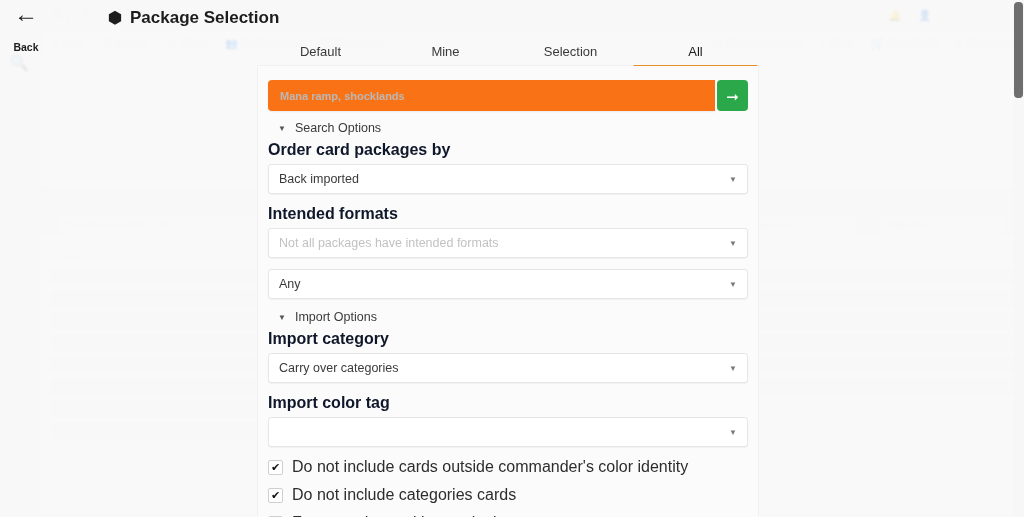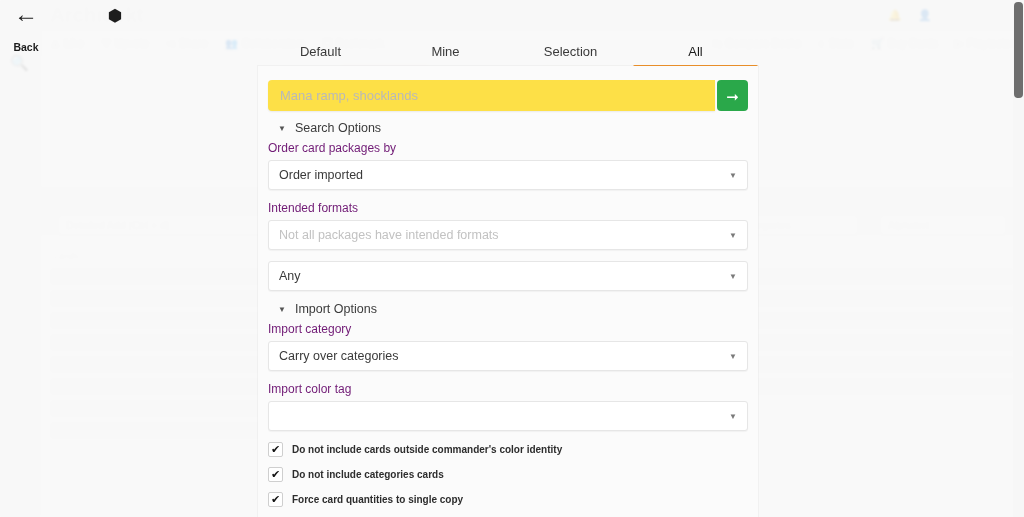--- a/index.html
+++ b/index.html
@@ -82,50 +82,51 @@
   }
 
   
   #modal{
     position:absolute;left:258px;top:66px;width:500px;bottom:0;
     background:#fbfbfb;box-shadow:0 0 0 1px rgba(0,0,0,.03);
     padding:14px 10px 0 10px;box-sizing:border-box;overflow:hidden;
   }
   #searchrow{display:flex;height:31px;margin-bottom:10px;}
   #search-input{
-    flex:1;border:none;outline:none;background:#fde047;border-radius:4px 0 0 4px;
-    padding:0 12px;font-size:13px;color:#333;font-family:"Liberation Sans",sans-serif;
+    flex:1;border:none;outline:none;background:#f97316;border-radius:4px 0 0 4px;
+    padding:0 12px;font-size:11px;color:#333;font-family:"Liberation Sans",sans-serif;
     box-shadow:0 1px 2px rgba(0,0,0,.07);
+    font-weight:bold;
   }
   #search-input::placeholder{color:#b9b9b9;}
   #search-go{
     width:31px;background:#2aa84a;border:none;border-radius:4px;margin-left:2px;
     color:#fff;font-size:15px;line-height:31px;text-align:center;cursor:pointer;
   }
   .section-toggle{
     display:flex;align-items:center;gap:9px;font-size:12.5px;color:#3b3b3b;
     margin:4px 0 6px 10px;cursor:pointer;
   }
   .caret{font-size:8px;color:#555;}
-  .field-label{font-size:12px;font-weight:normal;color:#701a75;margin:0 0 5px 0;}
+  .field-label{font-size:16px;font-weight:bold;color:#0f172a;margin:0 0 5px 0;}
   .select{
     height:28px;background:#fff;border:1px solid #e6e6e6;border-radius:3px;
     display:flex;align-items:center;padding:0 10px;margin-bottom:11px;
     font-size:12.5px;color:#3a3a3a;box-shadow:0 1px 1px rgba(0,0,0,.04);cursor:pointer;
   }
   .select.placeholder{color:#c2c2c2;}
   .select .val{flex:1;overflow:hidden;white-space:nowrap;}
   .select .dd{font-size:8px;color:#7a7a7a;}
   .check-row{display:flex;align-items:center;gap:9px;margin-bottom:10px;cursor:pointer;}
   .cb{
     width:13px;height:13px;background:#fff;border:1px solid #cfcfcf;border-radius:2px;
     display:flex;align-items:center;justify-content:center;
     font-size:11px;color:#111;line-height:11px;flex:0 0 13px;
   }
-  .check-lbl{font-size:10px;font-weight:bold;color:#2d2d2d;}
+  .check-lbl{font-size:16px;font-weight:normal;color:#2d2d2d;}
 
   
   #scrollbar-track{position:absolute;right:0;top:0;width:11px;height:517px;background:#f7f7f7;}
   #scrollbar-thumb{position:absolute;right:1px;top:2px;width:9px;height:96px;background:#6e6e6e;border-radius:4px;}
 </style>
 </head>
 <body>
 
 <div id="bg-app">
 
@@ -270,20 +271,21 @@
 
 <div id="dim"></div>
 
 <div id="topbar">
   <div id="back-btn">
     <span class="arrow">←</span>
     <span class="lbl">Back</span>
   </div>
   <div id="modal-title">
     <span class="cube">⬢</span>
+    <span>Package Selection</span>
   </div>
 </div>
 
 <div id="tabs">
   <div class="tab">Default</div>
   <div class="tab">Mine</div>
   <div class="tab">Selection</div>
   <div class="tab active">All</div>
 </div>
 
@@ -296,21 +298,21 @@
     </button>
   </div>
 
   <div class="section-toggle">
     <span class="caret">▼</span>
     <span>Search Options</span>
   </div>
 
   <div class="field-label">Order card packages by</div>
   <div class="select">
-    <span class="val">Order imported</span>
+    <span class="val">Back imported</span>
     <span class="dd">▼</span>
   </div>
 
   <div class="field-label">Intended formats</div>
   <div class="select placeholder">
     <span class="val">Not all packages have intended formats</span>
     <span class="dd">▼</span>
   </div>
 
   <div class="select">

